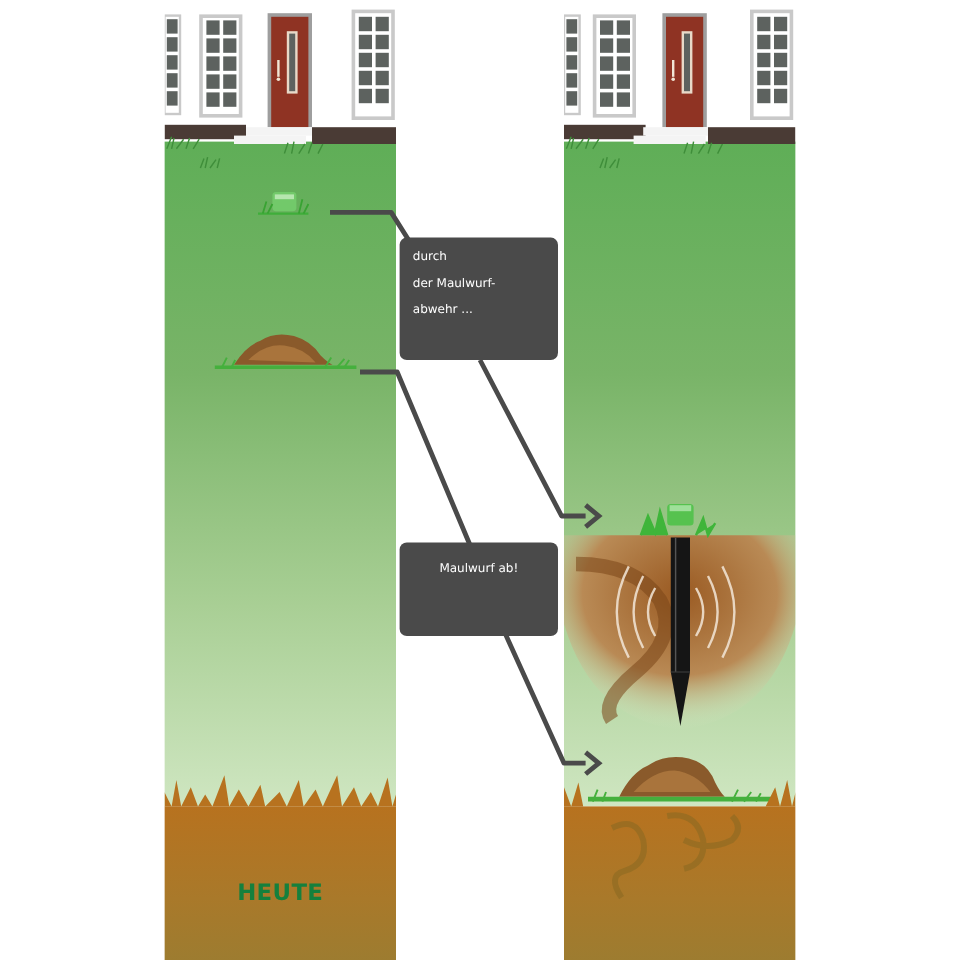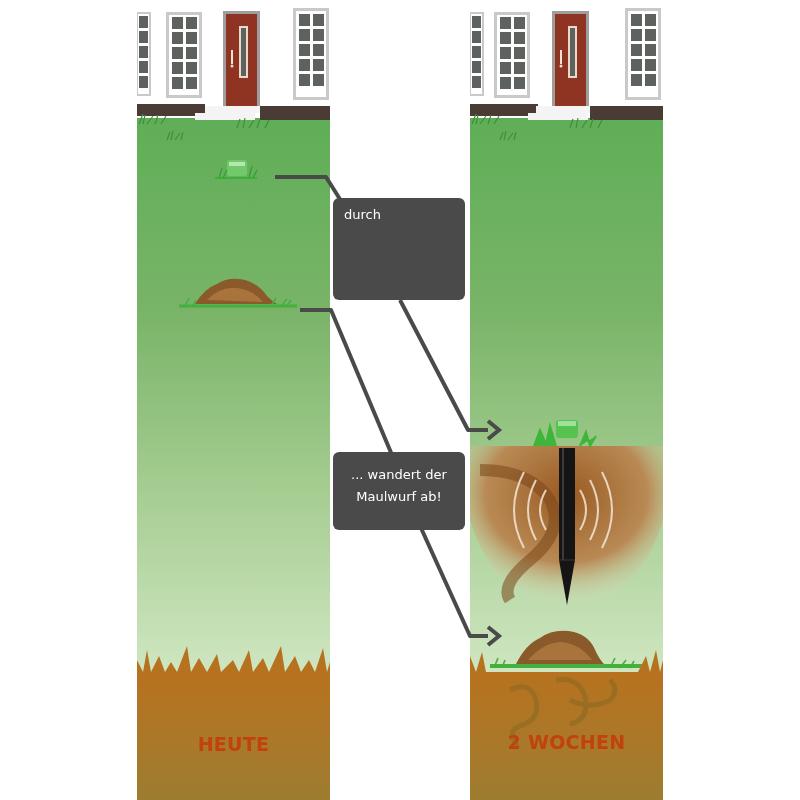--- a/index.html
+++ b/index.html
@@ -4,24 +4,24 @@
 <style>
   html,body{margin:0;padding:0;background:#ffffff;}
   body{width:800px;height:800px;position:relative;overflow:hidden;font-family:"DejaVu Sans",sans-serif;}
   .panel{position:absolute;top:0;width:193px;height:800px;overflow:hidden;}
   #panel-left{left:137px;}
   #panel-right{left:470px;}
   .lawn{position:absolute;left:0;top:118px;width:100%;height:554px;
         background:linear-gradient(180deg,#5fae57 0%,#79b468 35%,#a9cf95 70%,#cfe6c1 100%);}
   .soil{position:absolute;left:0;top:672px;width:100%;height:128px;
         background:linear-gradient(180deg,#b7721f 0%,#a9792a 60%,#9d7c30 100%);}
-  .label{position:absolute;left:0;width:100%;text-align:center;color:#c2410c;font-weight:bold;
+  .label{position:absolute;left:0;width:100%;text-align:center;color:#15803d;font-weight:bold;
          font-family:"DejaVu Sans",sans-serif;font-size:19px;line-height:25px;letter-spacing:0.3px;}
   .callout{position:absolute;background:#4a4a4a;border-radius:6px;color:#ffffff;
-           font-family:"DejaVu Sans",sans-serif;font-size:13px;line-height:22px;}
+           font-family:"DejaVu Sans",sans-serif;font-size:10px;line-height:22px;}
   #callout-top{left:333px;top:198px;width:132px;height:102px;padding:6px 0 0 11px;box-sizing:border-box;}
   #callout-bottom{left:333px;top:452px;width:132px;height:78px;padding:12px 0 0 0;box-sizing:border-box;text-align:center;}
   .callout span{display:block;white-space:nowrap;}
   svg.overlay{position:absolute;left:0;top:0;}
 </style>
 </head>
 <body>
 
 <div class="panel" id="panel-left">
   <div class="lawn"></div>
@@ -220,36 +220,36 @@
   </svg>
   <div class="soil"></div>
   <svg class="overlay" width="193" height="800" style="pointer-events:none">
     <g fill="none" stroke="#8c6a22" stroke-width="5" opacity="0.6">
       <path d="M40 690 Q60 680 66 700 Q70 720 50 726 Q36 730 48 748"></path>
       <path d="M86 680 Q110 676 116 700 Q118 720 100 724"></path>
       <path d="M100 700 Q120 710 140 700 Q150 690 140 680"></path>
     </g>
   </svg>
   <div class="label" style="top:730px;">
-    <span style="display:block">2 WOCHEN</span>
   </div>
 </div>
 
 <svg class="overlay" width="800" height="800">
   <g stroke="#4a4a4a" stroke-width="4" fill="none" stroke-linejoin="round">
     <path d="M275 177 L326 177 L343 204"></path>
     <path d="M400 300 L468 430 L488 430"></path>
     <path d="M300 310 L331 310 L392 455"></path>
     <path d="M421 528 L470 636 L488 636"></path>
   </g>
   <g stroke="#4a4a4a" stroke-width="4" fill="none" stroke-linejoin="miter">
     <path d="M488 421 L499 430 L488 439"></path>
     <path d="M488 627 L499 636 L488 645"></path>
   </g>
 </svg>
 
 <div class="callout" id="callout-top">
   <span>durch</span>
+  <span>der Maulwurf-</span>
+  <span>abwehr ...</span>
 </div>
 <div class="callout" id="callout-bottom">
-  <span>... wandert der</span>
   <span>Maulwurf ab!</span>
 </div>
 
 </body></html>

